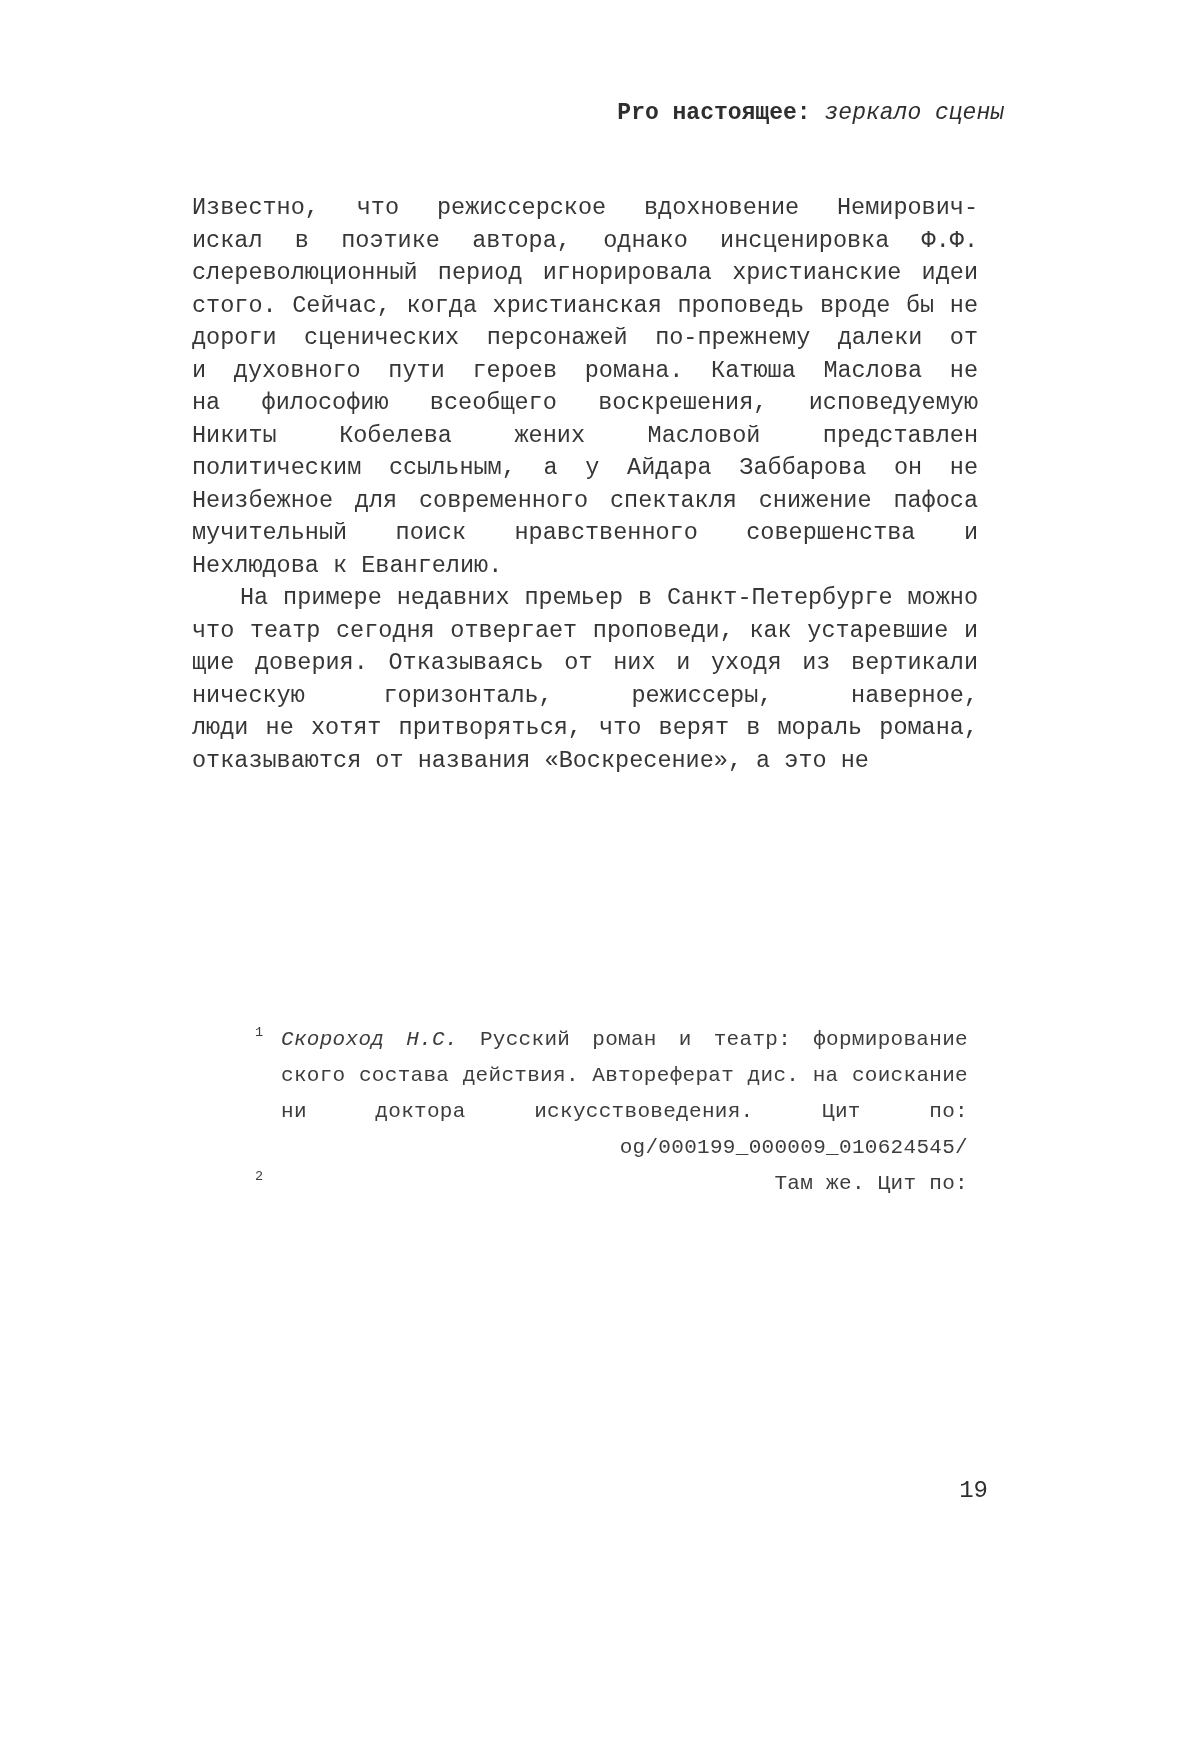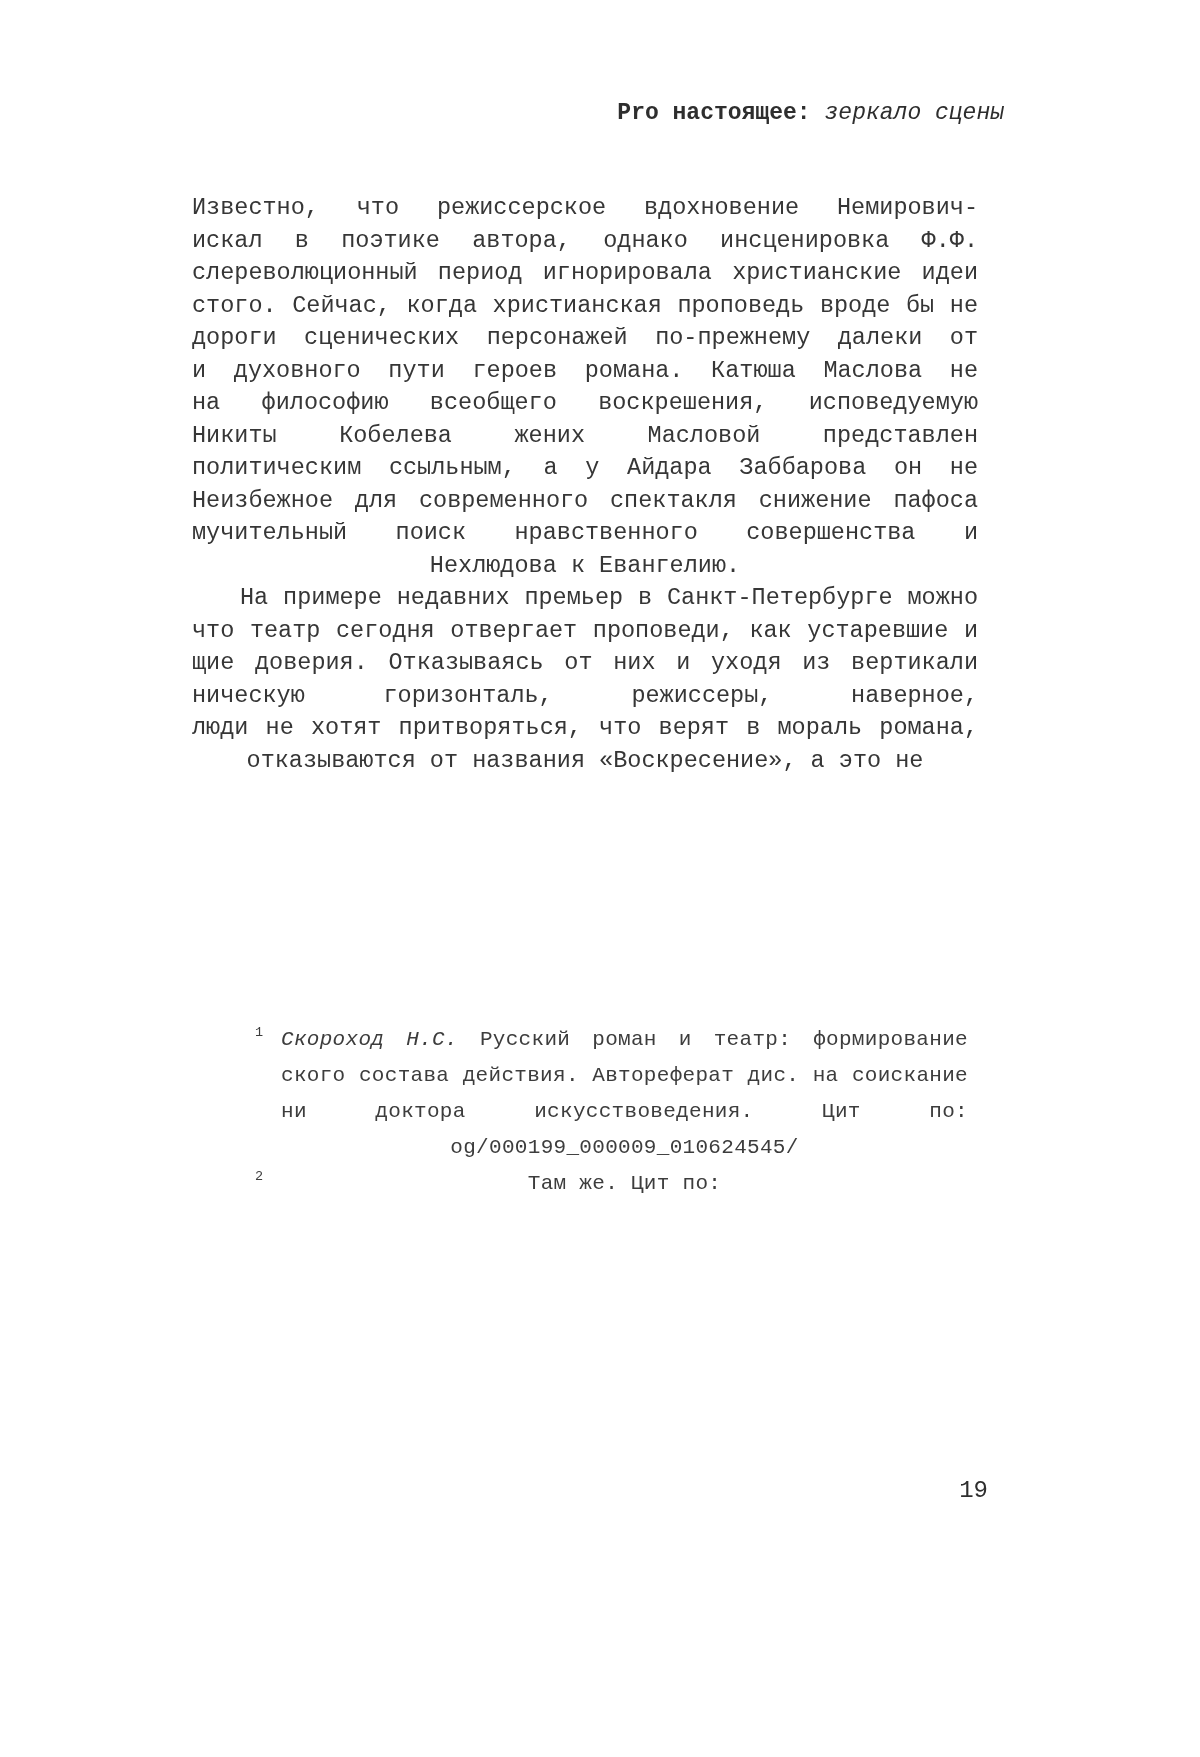--- a/index.html
+++ b/index.html
@@ -35,21 +35,21 @@
     left: 192px;
     width: 786px;
     font-size: 23.5px;
     color: #363636;
   }
   .paragraph { margin: 0; }
   .line {
     line-height: 32.5px;
     height: 32.5px;
     overflow: hidden;
-    text-align: center;
+    text-align: left;
     white-space: normal;
   }
   .line.just {
     text-align: justify;
     text-align-last: justify;
   }
   .line.indent { text-indent: 48px; }
 
   
   .footnotes {
@@ -66,21 +66,21 @@
     position: absolute;
     left: -26px;
     top: 3px;
     font-size: 13.5px;
     color: #3d3d3d;
   }
   .fn-line {
     line-height: 36px;
     height: 36px;
     overflow: hidden;
-    text-align: center;
+    text-align: right;
   }
   .fn-line.just {
     text-align: justify;
     text-align-last: justify;
   }
   .fn-lead { font-style: italic; }
 
   
   .page-number {
     position: absolute;

